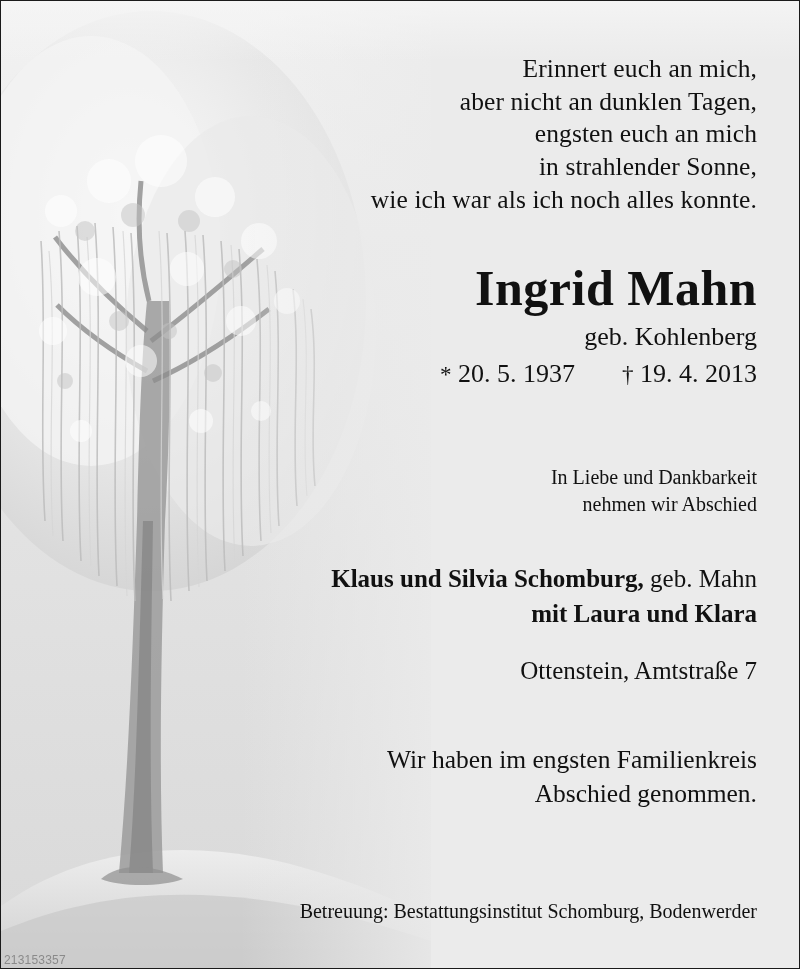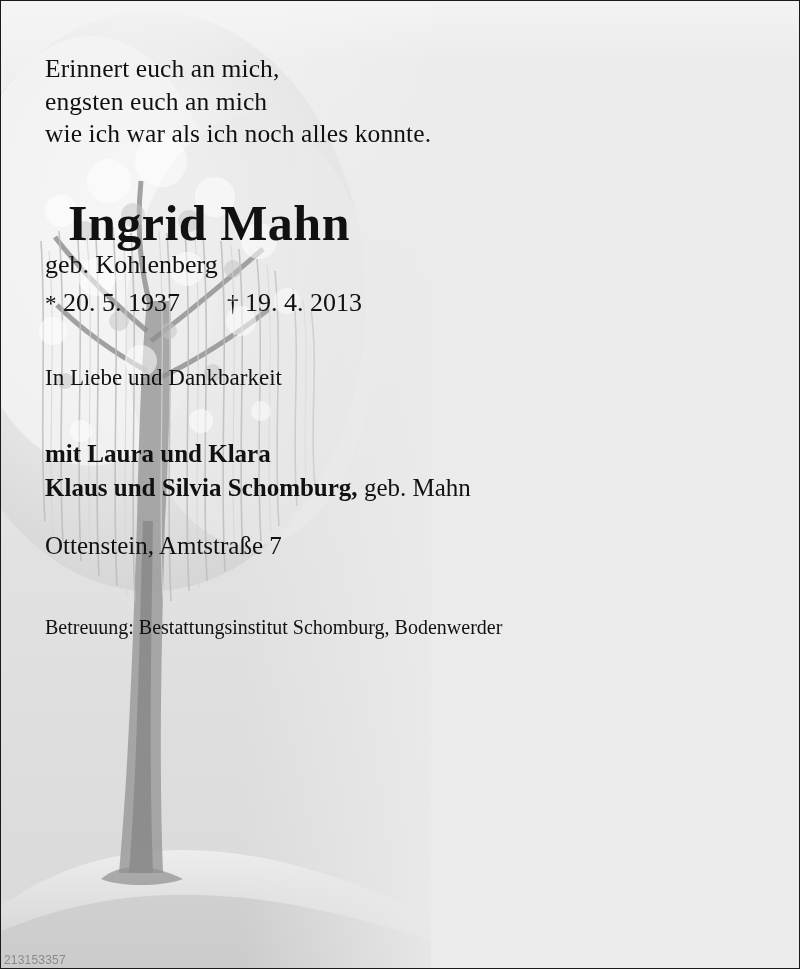--- a/index.html
+++ b/index.html
@@ -57,72 +57,74 @@
   }
   
   .content {
     position: absolute;
     left: 0;
     top: 0;
     width: 800px;
     height: 969px;
     padding: 52px 44px 12px 44px;
     box-sizing: border-box;
+    text-align: right;
     color: #111111;
   }
   .poem {
     font-size: 25.5px;
     line-height: 1.28;
     letter-spacing: 0.1px;
   }
   .poem div { white-space: nowrap; }
 
   .name {
     margin-top: 46px;
     font-size: 50px;
     font-weight: bold;
     letter-spacing: 0.5px;
     line-height: 1.05;
     margin-left: 23px;
   }
   .maiden {
+    margin-top: 6px;
     font-size: 26px;
     line-height: 1.2;
   }
   .dates {
     margin-top: 6px;
     font-size: 26px;
     line-height: 1.2;
     white-space: nowrap;
   }
   .dates .sym { font-size: 23px; }
   .dates .gap { display: inline-block; width: 34px; }
 
   .farewell {
-    margin-top: 44px;
-    font-size: 23px;
+    margin-top: 75px;
+    font-size: 20px;
     line-height: 1.35;
   }
   .family {
     margin-top: 44px;
     font-size: 25px;
     line-height: 1.38;
   }
   .family .b { font-weight: bold; }
   .place {
     margin-top: 26px;
     font-size: 25px;
   }
   .closing {
     margin-top: 58px;
     font-size: 25.5px;
     line-height: 1.35;
   }
   .provider {
-    margin-top: 56px;
+    margin-top: 88px;
     font-size: 20px;
   }
   .refnum {
     position: absolute;
     left: 3px;
     bottom: 1px;
     font-family: "Liberation Sans", sans-serif;
     font-size: 12px;
     color: #8a8a8a;
     letter-spacing: 0.2px;
@@ -231,48 +233,55 @@
     </svg>
   </div>
 
   <div class="wash"></div>
   <div class="topfade"></div>
 
   <div class="content">
 
     <div class="poem">
       <div>Erinnert euch an mich,</div>
+      <div>aber nicht an dunklen Tagen,</div>
       <div>engsten euch an mich</div>
+      <div>in strahlender Sonne,</div>
       <div>wie ich war als ich noch alles konnte.</div>
     </div>
 
     <div class="name">Ingrid Mahn</div>
     <div class="maiden">geb. Kohlenberg</div>
 
     <div class="dates">
       <span class="sym">*</span>
       <span>20. 5. 1937</span>
       <span class="gap"></span>
       <span class="sym">†</span>
       <span>19. 4. 2013</span>
     </div>
 
     <div class="farewell">
       <div>In Liebe und Dankbarkeit</div>
+      <div>nehmen wir Abschied</div>
     </div>
 
     <div class="family">
+      <div>
+        <span class="b">Klaus und Silvia Schomburg,</span><span> geb. Mahn</span>
+      </div>
       <div>
         <span class="b">mit Laura und Klara</span><span></span>
       </div>
-      <div>
-        <span class="b">Klaus und Silvia Schomburg,</span><span> geb. Mahn</span>
-      </div>
     </div>
 
     <div class="place">Ottenstein, Amtstraße 7</div>
 
+    <div class="closing">
+      <div>Wir haben im engsten Familienkreis</div>
+      <div>Abschied genommen.</div>
+    </div>
 
     <div class="provider">Betreuung: Bestattungsinstitut Schomburg, Bodenwerder</div>
   </div>
 
   <div class="refnum">213153357</div>
 </div>
 
 </body></html>

